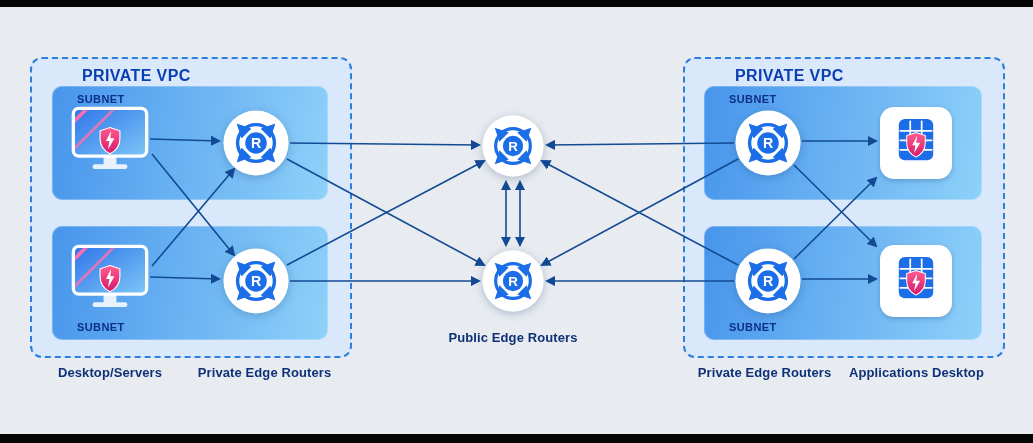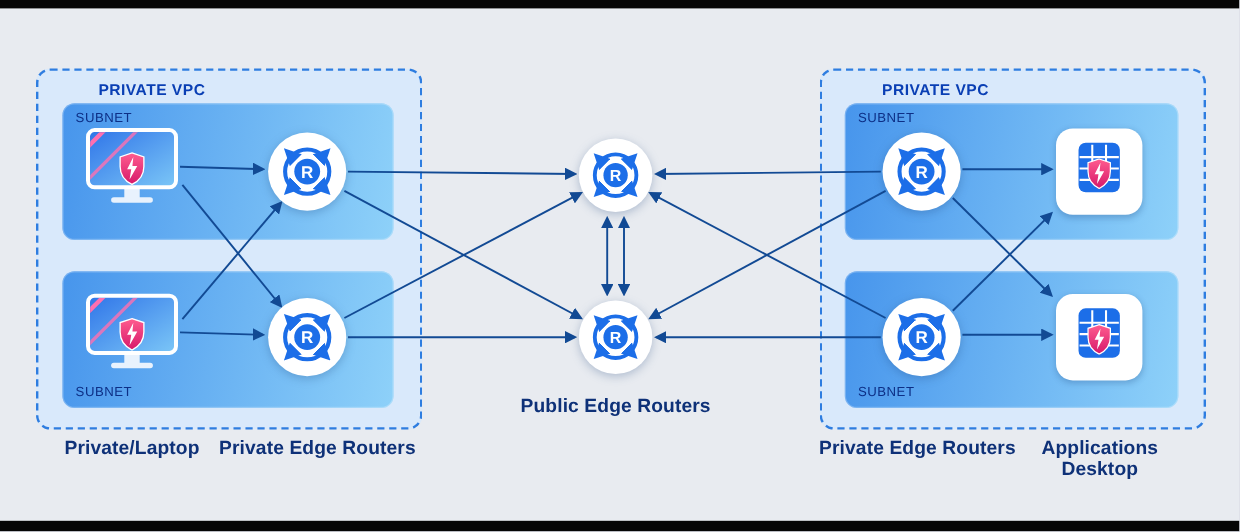--- a/index.html
+++ b/index.html
@@ -5,42 +5,42 @@
   html,body{margin:0;padding:0;background:#d6dae1;}
   .page{
     position:relative;width:1033px;height:443px;background:#e8ebf0;overflow:hidden;
     font-family:"Liberation Sans",sans-serif;
   }
   .bar{position:absolute;left:0;width:100%;background:#050505;z-index:6;}
   .vpc{
     position:absolute;background:#d9e9fb;border:2px dashed #2e7de0;border-radius:12px;z-index:1;
   }
   .vpc-label{
-    position:absolute;top:8px;left:14px;font-weight:bold;font-size:13px;
+    position:absolute;top:8px;left:14px;font-weight:bold;font-size:16px;
     color:#0a3fb4;letter-spacing:.4px;padding-left:36px;
   }
   .subnet{
     position:absolute;border-radius:10px;
     background:linear-gradient(100deg,#4795ec 0%,#8ed1f9 100%);
     box-shadow:inset 0 0 0 1px rgba(255,255,255,.25);
   }
   .subnet-label{
-    position:absolute;left:11px;font-weight:normal;font-size:11px;color:#0d2f86;letter-spacing:.4px;
+    position:absolute;left:25px;font-weight:bold;font-size:11px;color:#0d2f86;letter-spacing:.4px;
   }
   .subnet-label.top{top:7px}
   .subnet-label.bottom{bottom:7px}
   .arrows{position:absolute;left:0;top:0;z-index:2;pointer-events:none;}
   .node{position:absolute;z-index:3;}
   .circle-node svg{filter:drop-shadow(0 2px 4px rgba(20,60,120,.28));}
   .server-box{
     position:absolute;z-index:3;width:72px;height:72px;background:#ffffff;border-radius:14px;
     box-shadow:0 2px 5px rgba(20,60,120,.28);display:flex;align-items:center;justify-content:center;
   }
   .caption{
-    position:absolute;z-index:4;font-weight:bold;font-size:16px;color:#0e3178;
+    position:absolute;z-index:4;font-weight:bold;font-size:13px;color:#0e3178;
     text-align:center;letter-spacing:.1px;
   }
 </style>
 </head>
 <body>
 
 <div class="page">
 
   <div class="bar" style="top:0;height:7px"></div>
   <div class="bar" style="bottom:0;height:9px"></div>
@@ -203,19 +203,19 @@
     <svg viewBox="0 0 72 72" width="62" height="62">
         <use href="#server-glyph"></use>
       </svg>
   </div>
   <div class="server-box" style="left:880px;top:245px">
     <svg viewBox="0 0 72 72" width="62" height="62">
         <use href="#server-glyph"></use>
       </svg>
   </div>
 
-  <div class="caption" style="left:30px;top:365px;width:160px">Private/Laptop</div>
+  <div class="caption" style="left:30px;top:365px;width:160px">Desktop/Servers</div>
   <div class="caption" style="left:182px;top:365px;width:165px">Private Edge Routers</div>
   <div class="caption" style="left:428px;top:330px;width:170px">Public Edge Routers</div>
   <div class="caption" style="left:682px;top:365px;width:165px">Private Edge Routers</div>
   <div class="caption" style="left:834px;top:365px;width:165px">Applications Desktop</div>
 
 </div>
 
 </body></html>

